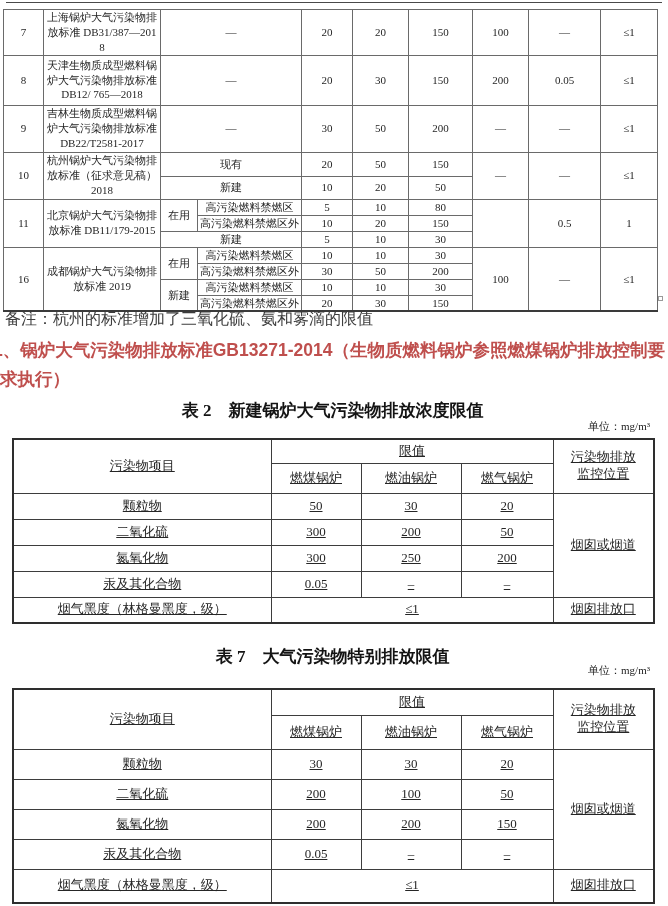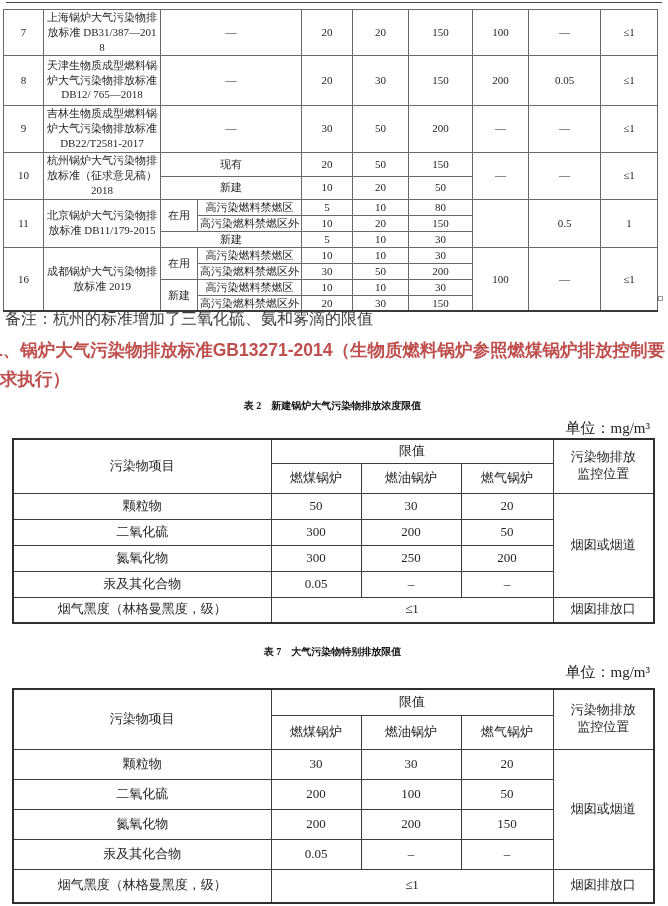--- a/index.html
+++ b/index.html
@@ -17,21 +17,21 @@
   .t-top{position:absolute;left:3px;top:9px;width:654px;font-size:11px;border:1px solid #4a4a4a;border-bottom:2px solid #3a3a3a;}
   .t-top td{line-height:1.35;}
   .t-top tr:nth-child(1){height:31px}
   .t-top tr:nth-child(2){height:50px}
   .t-top tr:nth-child(3){height:47px}
   .t-top tr:nth-child(4){height:24px}
   .t-top tr:nth-child(5){height:23px}
   .t-top tr:nth-child(n+6){height:16px}
   
   .t-std{position:absolute;left:12px;width:641px;font-size:13px;border:2px solid #2e2e2e;}
-  .t-std td{border-color:#3d3d3d;line-height:1.3;}
+  .t-std td{border-color:#3d3d3d;line-height:1.3;text-decoration:underline;}
   #table2{top:438px;}
   #table2 tr:nth-child(1){height:24px}
   #table2 tr:nth-child(2){height:30px}
   #table2 tr:nth-child(n+3){height:26px}
   #table3{top:688px;}
   #table3 tr:nth-child(1){height:26px}
   #table3 tr:nth-child(2){height:34px}
   #table3 tr:nth-child(n+3){height:30px}
   #table3 tr:nth-child(7){height:34px}
   
@@ -42,26 +42,26 @@
     font-family:"Liberation Sans","DejaVu Sans",sans-serif;
     font-size:16px;color:#3d3d3d;
   }
   .heading{
     position:absolute;left:0px;top:336px;width:676px;text-indent:-7px;
     font-family:"Liberation Sans","DejaVu Sans",sans-serif;
     font-size:17.5px;font-weight:bold;color:#bf4f4d;line-height:1.65;
   }
   .tbl-title{
     position:absolute;left:12px;width:641px;text-align:center;
-    font-size:10px;font-weight:bold;color:#141414;
+    font-size:17px;font-weight:bold;color:#141414;
   }
   #title2{top:399px;}
   #title3{top:645px;}
   .unit{
-    position:absolute;right:18px;font-size:15px;color:#222;
+    position:absolute;right:18px;font-size:11px;color:#222;
   }
   #unit2{top:419px;}
   #unit3{top:663px;}
 </style>
 </head>
 <body>
 
 <div class="cutline"></div>
 
 <table class="t-top" id="topTable">

